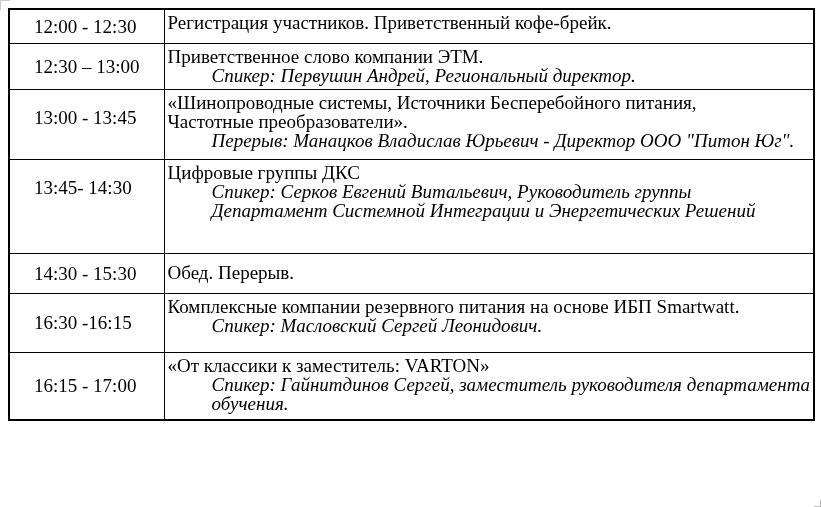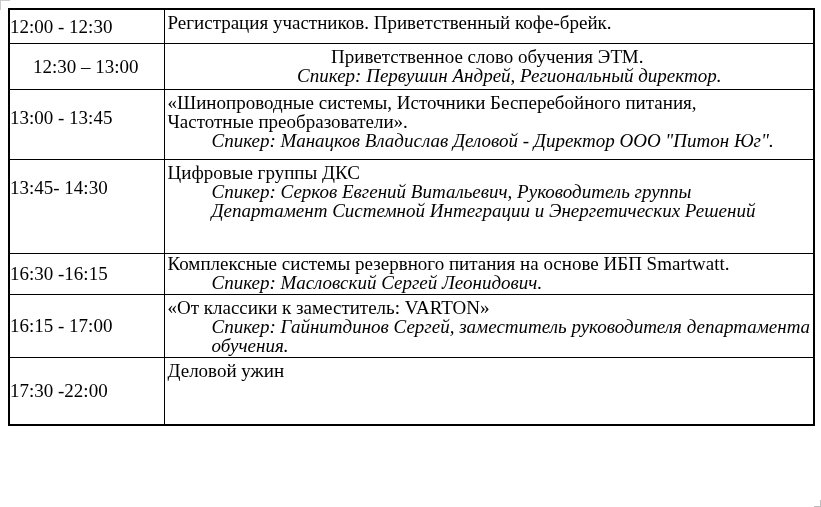--- a/index.html
+++ b/index.html
@@ -23,33 +23,33 @@
   }
   td {
     border: 1px solid #000000;
     font-size: 19px;
     line-height: 19px;
     box-sizing: border-box;
     overflow: hidden;
   }
   td.time {
     width: 155px;
-    padding: 0 2px 0 0;
+    padding: 0 2px 0 24px;
     vertical-align: middle;
     white-space: nowrap;
   }
   td.desc {
     padding: 3px 6px 2px 3px;
     vertical-align: top;
   }
   .line { white-space: nowrap; }
   .line.italic { font-style: italic; margin-left: 44px; }
   
   tr:nth-child(1) { height: 34px; }
-  tr:nth-child(2) { height: 46px; text-align: center; }
+  tr:nth-child(2) { height: 46px; }
   tr:nth-child(3) { height: 70px; }
   tr:nth-child(4) { height: 94px; }
   tr:nth-child(5) { height: 40px; }
   tr:nth-child(6) { height: 59px; }
   tr:nth-child(7) { height: 68px; }
   tr:nth-child(8) { height: 37px; }
   tr:nth-child(9) { height: 42px; }
   tr:nth-child(3) td.time,
   tr:nth-child(4) td.time { vertical-align: top; padding-top: 18px; }
   tr:nth-child(5) td.desc { vertical-align: middle; padding-top: 0; }
@@ -76,57 +76,57 @@
     <tbody id="schedule-body">
         <tr>
           <td class="time">12:00 - 12:30</td>
           <td class="desc">
             <div class="line">Регистрация участников. Приветственный кофе-брейк.</div>
           </td>
         </tr>
         <tr>
           <td class="time">12:30 – 13:00</td>
           <td class="desc">
-            <div class="line">Приветственное слово обучения ЭТМ.</div>
+            <div class="line">Приветственное слово компании ЭТМ.</div>
             <div class="line italic">Спикер: Первушин Андрей, Региональный директор.</div>
           </td>
         </tr>
         <tr>
           <td class="time">13:00 - 13:45</td>
           <td class="desc">
             <div class="line">«Шинопроводные системы, Источники Бесперебойного питания,</div>
             <div class="line">Частотные преобразователи».</div>
-            <div class="line italic">Спикер: Манацков Владислав Деловой - Директор ООО "Питон Юг".</div>
+            <div class="line italic">Перерыв: Манацков Владислав Юрьевич - Директор ООО "Питон Юг".</div>
           </td>
         </tr>
         <tr>
           <td class="time">13:45- 14:30</td>
           <td class="desc">
             <div class="line">Цифровые группы ДКС</div>
             <div class="line italic">Спикер: Серков Евгений Витальевич, Руководитель группы</div>
             <div class="line italic">Департамент Системной Интеграции и Энергетических Решений</div>
           </td>
         </tr>
         <tr>
+          <td class="time">14:30 - 15:30</td>
+          <td class="desc">
+            <div class="line">Обед. Перерыв.</div>
+          </td>
+        </tr>
+        <tr>
           <td class="time">16:30 -16:15</td>
           <td class="desc">
-            <div class="line">Комплексные системы резервного питания на основе ИБП Smartwatt.</div>
+            <div class="line">Комплексные компании резервного питания на основе ИБП Smartwatt.</div>
             <div class="line italic">Спикер: Масловский Сергей Леонидович.</div>
           </td>
         </tr>
         <tr>
           <td class="time">16:15 - 17:00</td>
           <td class="desc">
             <div class="line">«От классики к заместитель: VARTON»</div>
             <div class="line italic">Спикер: Гайнитдинов Сергей, заместитель руководителя департамента</div>
             <div class="line italic">обучения.</div>
           </td>
         </tr>
-        <tr>
-          <td class="time">17:30 -22:00</td>
-          <td class="desc">
-            <div class="line">Деловой ужин</div>
-          </td>
-        </tr>
       </tbody>
   </table>
   <div class="corner-br"></div>
 </div>
 
 </body></html>

